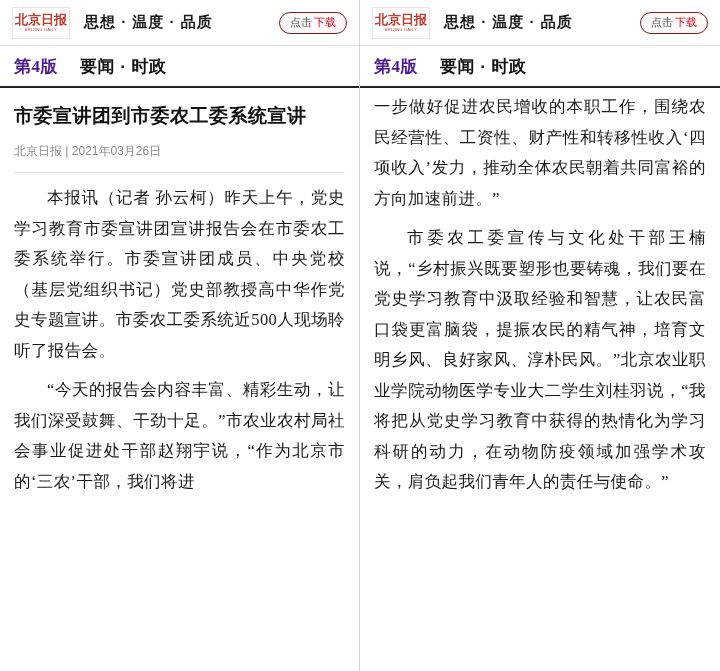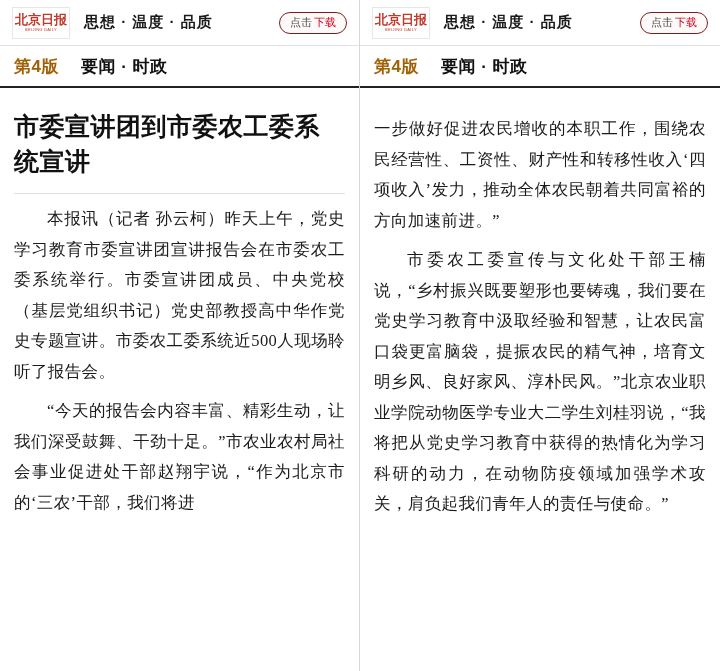--- a/index.html
+++ b/index.html
@@ -97,48 +97,48 @@
   .sectionbar {
     height: 42px;
     box-sizing: border-box;
     display: flex;
     align-items: center;
     padding: 0 14px;
     border-bottom: 2px solid #222;
     background: #fff;
   }
   .sec-page {
-    font-family: Liberation Sans, sans-serif;
+    font-family: Liberation Serif, serif;
     font-size: 17px;
     font-weight: bold;
-    color: #a16207;
+    color: #4c1d95;
     letter-spacing: 0.5px;
   }
   .sec-name {
     font-family: "Liberation Sans", sans-serif;
     font-size: 17px;
     font-weight: bold;
     color: #111;
     margin-left: 22px;
     letter-spacing: 0.5px;
   }
 
   
   .article {
     padding: 14px 14px 0 14px;
     box-sizing: border-box;
   }
   .headline {
-    font-family: Liberation Serif, serif;
-    font-size: 25px;
+    font-family: Liberation Sans, sans-serif;
+    font-size: 19px;
     font-weight: bold;
     line-height: 1.38;
     color: #111;
     letter-spacing: 0.5px;
-    margin: 8px 0 14px 0;
+    margin: 1px 0 14px 0;
   }
   .byline {
     font-family: "Liberation Sans", sans-serif;
     font-size: 12px;
     color: #8a8a8a;
     padding-bottom: 12px;
   }
   .rule {
     height: 1px;
     background: #e0e0e0;
@@ -148,21 +148,21 @@
     font-family: "Liberation Serif", serif;
     font-size: 16.5px;
     line-height: 1.85;
     color: #1b1b1b;
     margin: 0 0 9px 0;
     text-align: justify;
     text-indent: 2em;
     letter-spacing: 0.4px;
   }
   .column.right .article {
-    padding-top: 26px;
+    padding-top: 4px;
   }
   .column.right .body-text p:first-child {
     text-indent: 0;
   }
 </style>
 </head>
 <body>
 
 <div class="page">
 
@@ -180,20 +180,25 @@
       </div>
     </div>
 
     <div class="sectionbar">
       <span class="sec-page">第4版</span>
       <span class="sec-name">要闻 · 时政</span>
     </div>
 
     <div class="article">
       <h1 class="headline">市委宣讲团到市委农工委系统宣讲</h1>
+      <div class="byline">
+        <span>北京日报</span>
+        <span>|</span>
+        <span>2021年03月26日</span>
+      </div>
       <div class="rule"></div>
       <div class="body-text">
         <p>本报讯（记者 孙云柯）昨天上午，党史学习教育市委宣讲团宣讲报告会在市委农工委系统举行。市委宣讲团成员、中央党校（基层党组织书记）党史部教授高中华作党史专题宣讲。市委农工委系统近500人现场聆听了报告会。</p>
         <p>“今天的报告会内容丰富、精彩生动，让我们深受鼓舞、干劲十足。”市农业农村局社会事业促进处干部赵翔宇说，“作为北京市的‘三农’干部，我们将进</p>
       </div>
     </div>
   </div>
 
   <div class="column right">
 

